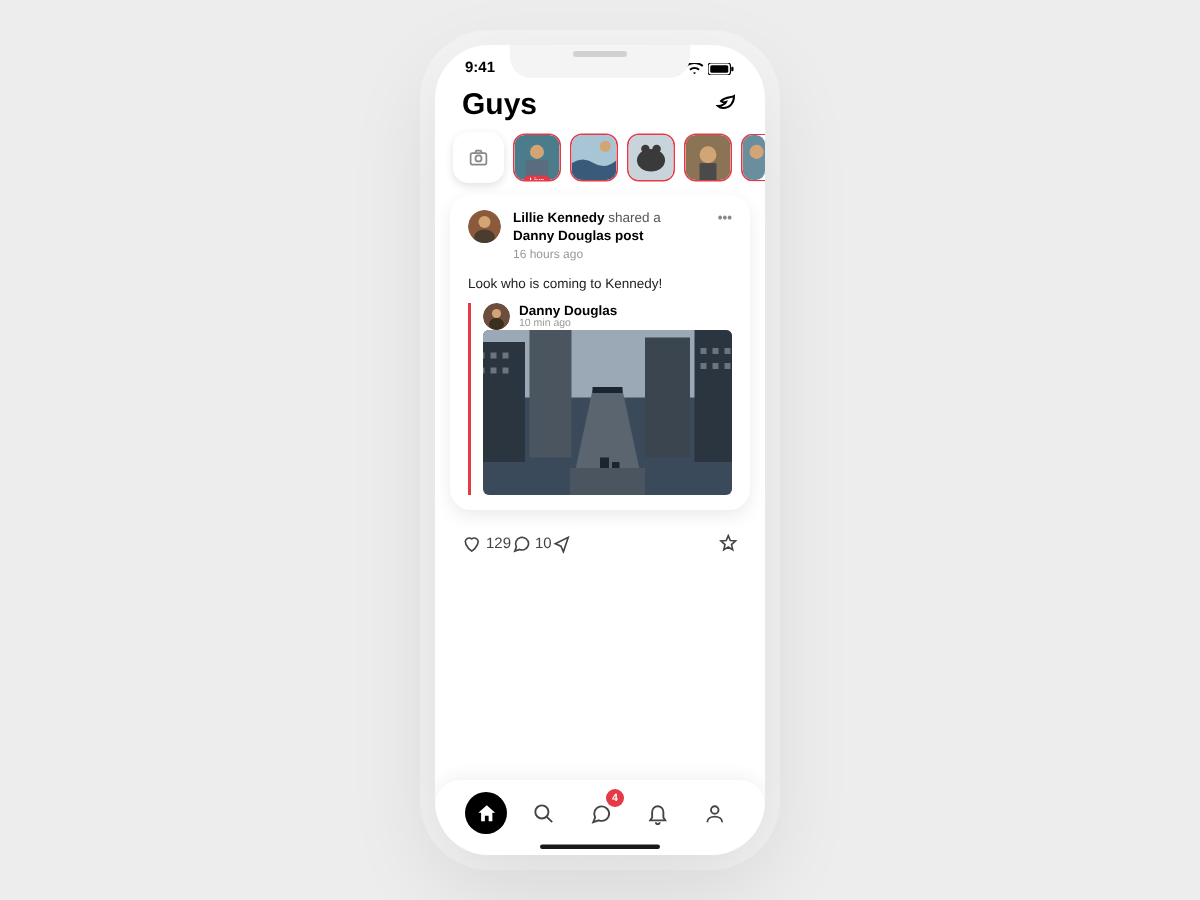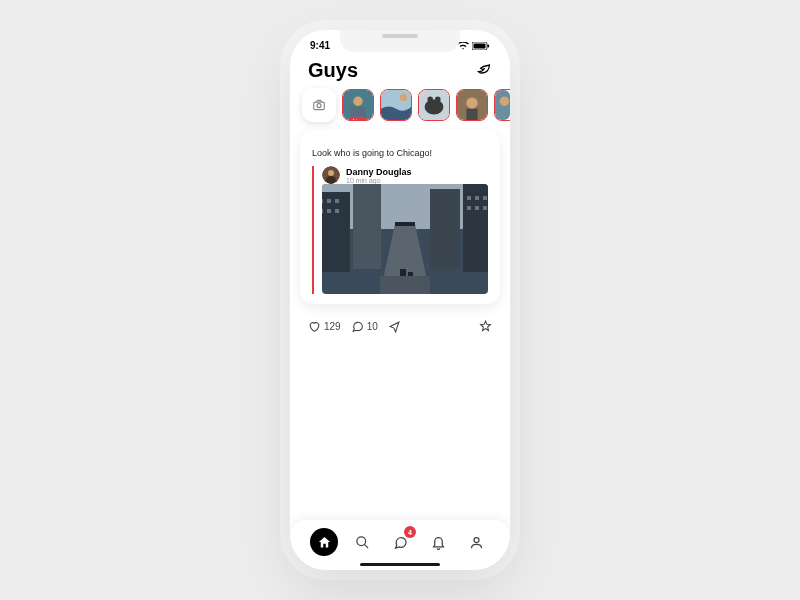--- a/index.html
+++ b/index.html
@@ -102,21 +102,21 @@
 .quoted-head{display:flex;gap:6px;align-items:center;}
 .quoted .avatar{width:18px;height:18px;}
 .quoted-name{font-weight:700;font-size:9px;}
 .quoted-time{color:#999;font-size:7px;}
 .quoted-text{margin:6px 0;font-size:8.5px;color:#333;line-height:1.4;}
 .post-image{
   width:100%;height:110px;border-radius:4px;overflow:hidden;
 }
 .post-image svg{width:100%;height:100%;display:block;}
 .post-actions{
-  display:flex;align-items:center;gap:10px;
+  display:flex;align-items:center;gap:0;
   padding:8px 18px 4px;font-size:10px;color:#444;
 }
 .action{display:flex;align-items:center;gap:3px;}
 .action svg{width:13px;height:13px;}
 .post-actions .spacer{flex:1;}
 .nav-bar{
   position:absolute;bottom:0;left:0;right:0;
   background:#fff;
   border-radius: 18px 18px 36px 36px;
   padding: 8px 20px 14px;
@@ -212,22 +212,38 @@
     </div>
     <div class="story" style="width:16px;border-right:none;border-radius:8px 0 0 8px;">
       <svg class="story-img" viewBox="0 0 16 32">
           <rect width="16" height="32" fill="#6b8e9e"></rect>
           <circle cx="10" cy="12" r="5" fill="#d4a574"></circle>
         </svg>
     </div>
   </div>
 
   <div class="post-card">
-
-    <div class="caption">Look who is going to Chicago!</div>
+    <div class="post-head">
+      <svg class="avatar" viewBox="0 0 22 22">
+          <circle cx="11" cy="11" r="11" fill="#8b5a3c"></circle>
+          <circle cx="11" cy="8" r="4" fill="#d4a574"></circle>
+          <ellipse cx="11" cy="18" rx="7" ry="5" fill="#4a3c2e"></ellipse>
+        </svg>
+      <div class="post-head-text">
+        <div>
+          <span class="author">Lillie Kennedy</span>
+          <span class="shared-txt">shared a</span>
+          <span class="author">Danny Douglas post</span>
+        </div>
+        <div class="timestamp">16 hours ago</div>
+      </div>
+      <span class="more-icon">•••</span>
+    </div>
+
+    <div class="caption">Look who is coming to Kennedy!</div>
 
     <div class="quoted">
       <div class="quoted-head">
         <svg class="avatar" viewBox="0 0 18 18">
             <circle cx="9" cy="9" r="9" fill="#6b4e3d"></circle>
             <circle cx="9" cy="7" r="3" fill="#d4a574"></circle>
             <ellipse cx="9" cy="14" rx="5" ry="4" fill="#3a2e1e"></ellipse>
           </svg>
         <div>
           <div class="quoted-name">Danny Douglas</div>

